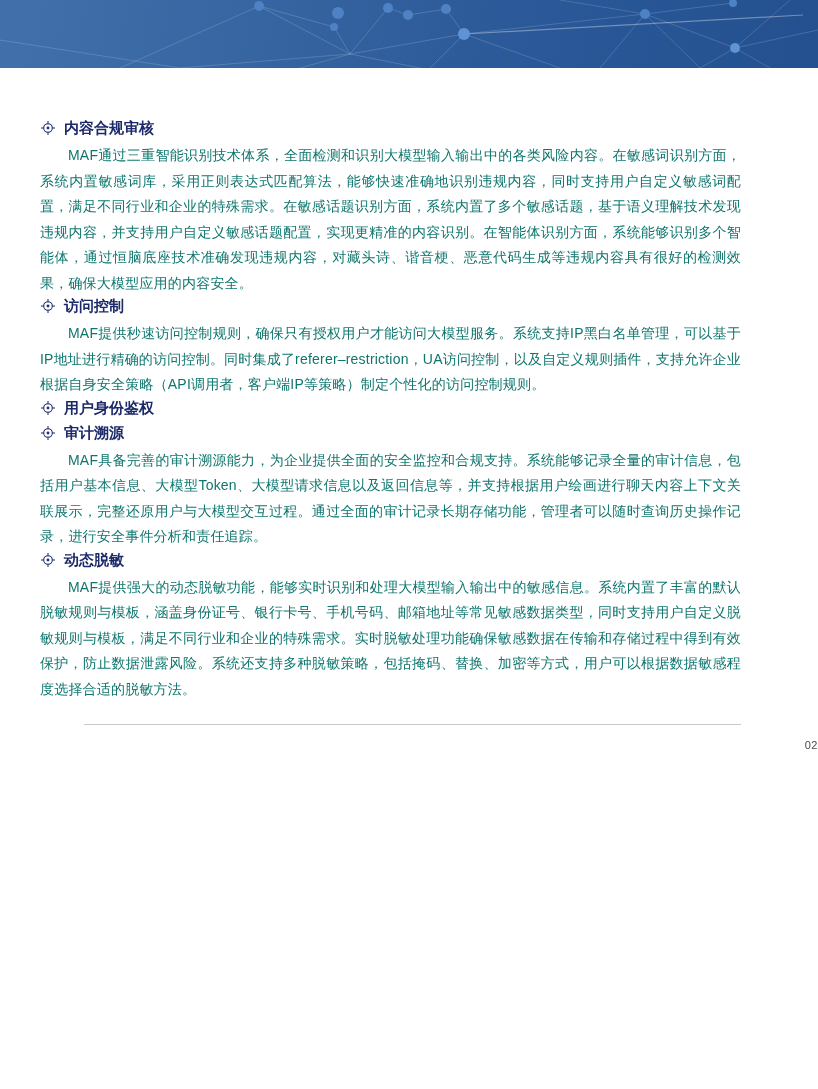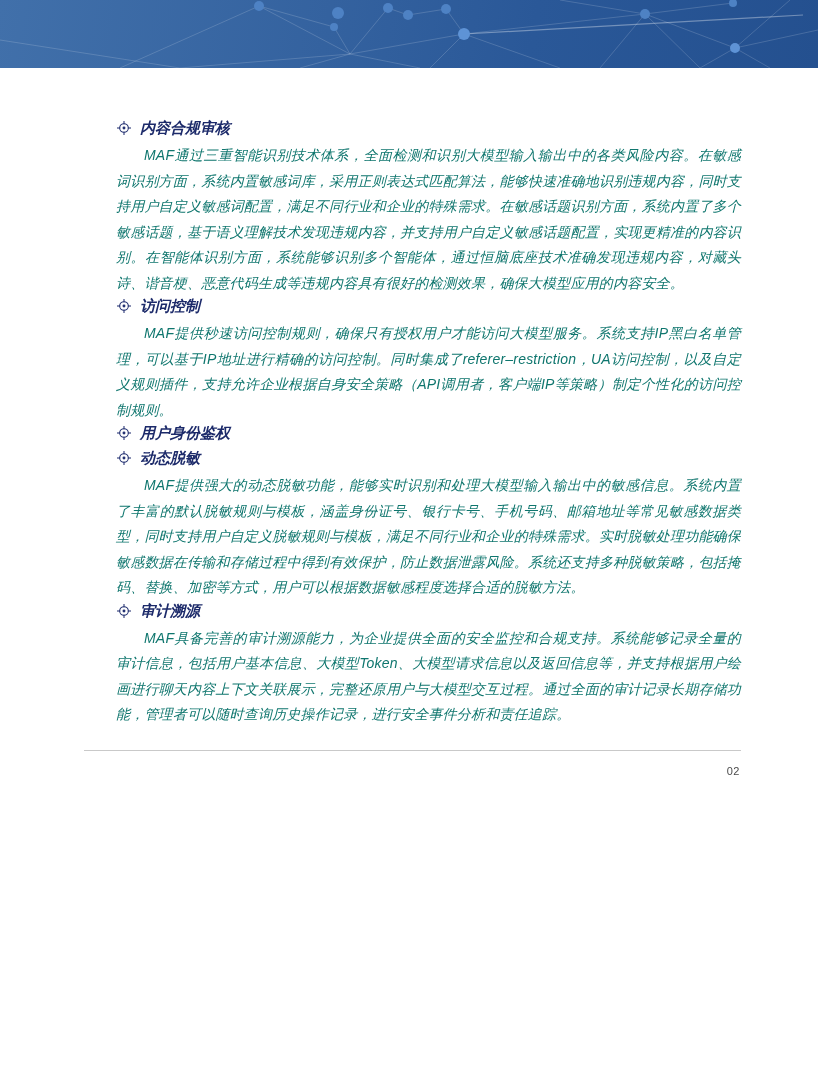--- a/index.html
+++ b/index.html
@@ -16,22 +16,21 @@
   }
   .header-banner {
     width: 818px;
     height: 68px;
     background: linear-gradient(100deg, #4170aa 0%, #34629f 40%, #2a5898 65%, #24508f 100%);
     position: relative;
     overflow: hidden;
   }
   .header-banner svg { display: block; }
   .content {
-    padding: 50px 77px 0 116px;
-    font-style: italic;
+    padding: 50px 77px 0 40px;
   }
   .section { }
   .section:first-child { margin-top: 0; }
   .section-heading {
     display: flex;
     align-items: center;
     gap: 8px;
     height: 20px;
     line-height: 20px;
     font-size: 15px;
@@ -56,21 +55,20 @@
     letter-spacing: 0.2px;
   }
   .footer-divider {
     margin: 22px 77px 0 84px;
     border: none;
     border-top: 1px solid #c9c9c9;
     height: 0;
   }
   .page-number {
     margin-top: 14px;
-    padding-right: 78px;
     text-align: right;
     font-size: 11px;
     color: #4a4a4a;
     letter-spacing: 0.5px;
     margin-left: 43px;
   }
 </style>
 </head>
 <body>
 
@@ -164,38 +162,38 @@
       <span class="icon">
         <svg viewBox="0 0 24 24" width="16" height="16">
           <circle cx="12" cy="12" r="6.5" fill="none" stroke="currentColor" stroke-width="1.6"></circle>
           <circle cx="12" cy="12" r="2.2" fill="currentColor"></circle>
           <line x1="12" y1="1.5" x2="12" y2="6.2" stroke="currentColor" stroke-width="1.6"></line>
           <line x1="12" y1="17.8" x2="12" y2="22.5" stroke="currentColor" stroke-width="1.6"></line>
           <line x1="1.5" y1="12" x2="6.2" y2="12" stroke="currentColor" stroke-width="1.6"></line>
           <line x1="17.8" y1="12" x2="22.5" y2="12" stroke="currentColor" stroke-width="1.6"></line>
         </svg>
       </span>
-      <span>动态脱敏</span>
+      <span>审计溯源</span>
     </div>
-    <p class="section-body">MAF提供强大的动态脱敏功能，能够实时识别和处理大模型输入输出中的敏感信息。系统内置了丰富的默认脱敏规则与模板，涵盖身份证号、银行卡号、手机号码、邮箱地址等常见敏感数据类型，同时支持用户自定义脱敏规则与模板，满足不同行业和企业的特殊需求。实时脱敏处理功能确保敏感数据在传输和存储过程中得到有效保护，防止数据泄露风险。系统还支持多种脱敏策略，包括掩码、替换、加密等方式，用户可以根据数据敏感程度选择合适的脱敏方法。</p>
+    <p class="section-body">MAF具备完善的审计溯源能力，为企业提供全面的安全监控和合规支持。系统能够记录全量的审计信息，包括用户基本信息、大模型Token、大模型请求信息以及返回信息等，并支持根据用户绘画进行聊天内容上下文关联展示，完整还原用户与大模型交互过程。通过全面的审计记录长期存储功能，管理者可以随时查询历史操作记录，进行安全事件分析和责任追踪。</p>
   </div>
 
   <div class="section">
     <div class="section-heading">
       <span class="icon">
         <svg viewBox="0 0 24 24" width="16" height="16">
           <circle cx="12" cy="12" r="6.5" fill="none" stroke="currentColor" stroke-width="1.6"></circle>
           <circle cx="12" cy="12" r="2.2" fill="currentColor"></circle>
           <line x1="12" y1="1.5" x2="12" y2="6.2" stroke="currentColor" stroke-width="1.6"></line>
           <line x1="12" y1="17.8" x2="12" y2="22.5" stroke="currentColor" stroke-width="1.6"></line>
           <line x1="1.5" y1="12" x2="6.2" y2="12" stroke="currentColor" stroke-width="1.6"></line>
           <line x1="17.8" y1="12" x2="22.5" y2="12" stroke="currentColor" stroke-width="1.6"></line>
         </svg>
       </span>
-      <span>审计溯源</span>
+      <span>动态脱敏</span>
     </div>
-    <p class="section-body">MAF具备完善的审计溯源能力，为企业提供全面的安全监控和合规支持。系统能够记录全量的审计信息，包括用户基本信息、大模型Token、大模型请求信息以及返回信息等，并支持根据用户绘画进行聊天内容上下文关联展示，完整还原用户与大模型交互过程。通过全面的审计记录长期存储功能，管理者可以随时查询历史操作记录，进行安全事件分析和责任追踪。</p>
+    <p class="section-body">MAF提供强大的动态脱敏功能，能够实时识别和处理大模型输入输出中的敏感信息。系统内置了丰富的默认脱敏规则与模板，涵盖身份证号、银行卡号、手机号码、邮箱地址等常见敏感数据类型，同时支持用户自定义脱敏规则与模板，满足不同行业和企业的特殊需求。实时脱敏处理功能确保敏感数据在传输和存储过程中得到有效保护，防止数据泄露风险。系统还支持多种脱敏策略，包括掩码、替换、加密等方式，用户可以根据数据敏感程度选择合适的脱敏方法。</p>
   </div>
 
 </div>
 
 <hr class="footer-divider">
 <div class="page-number">02</div>
 
 </body></html>

